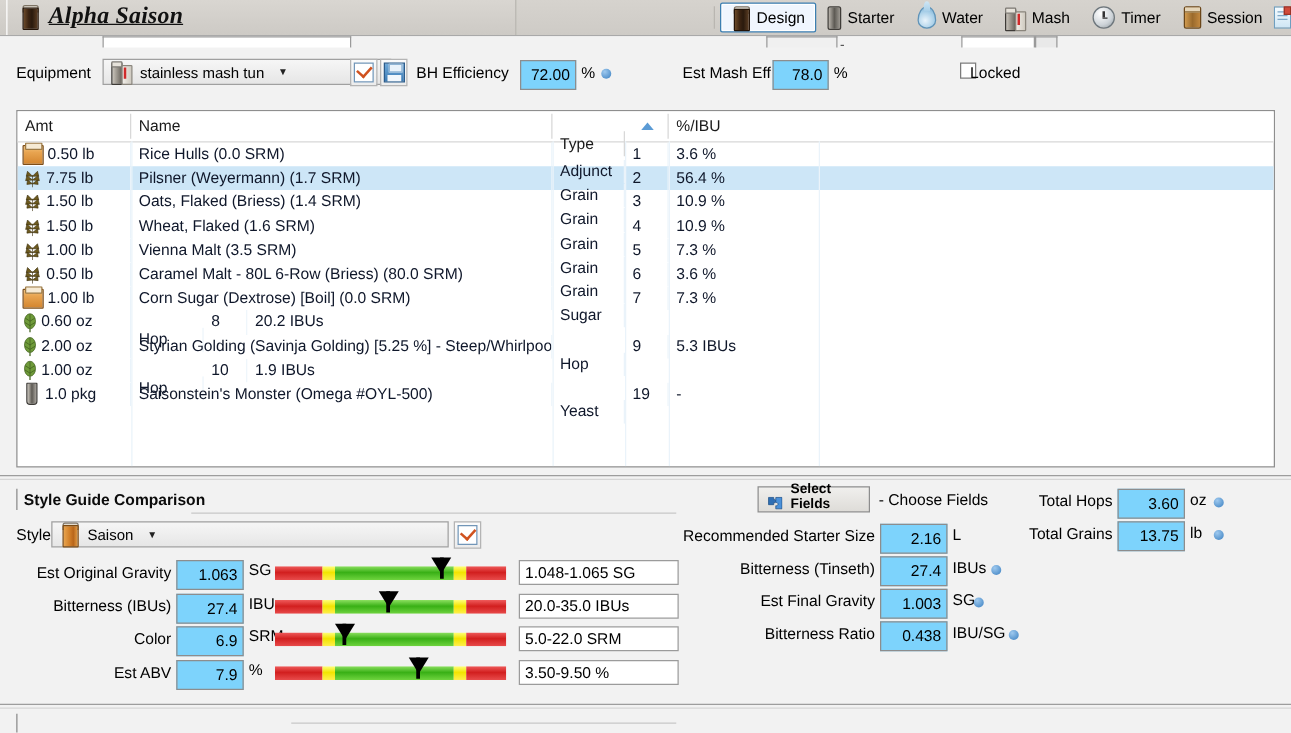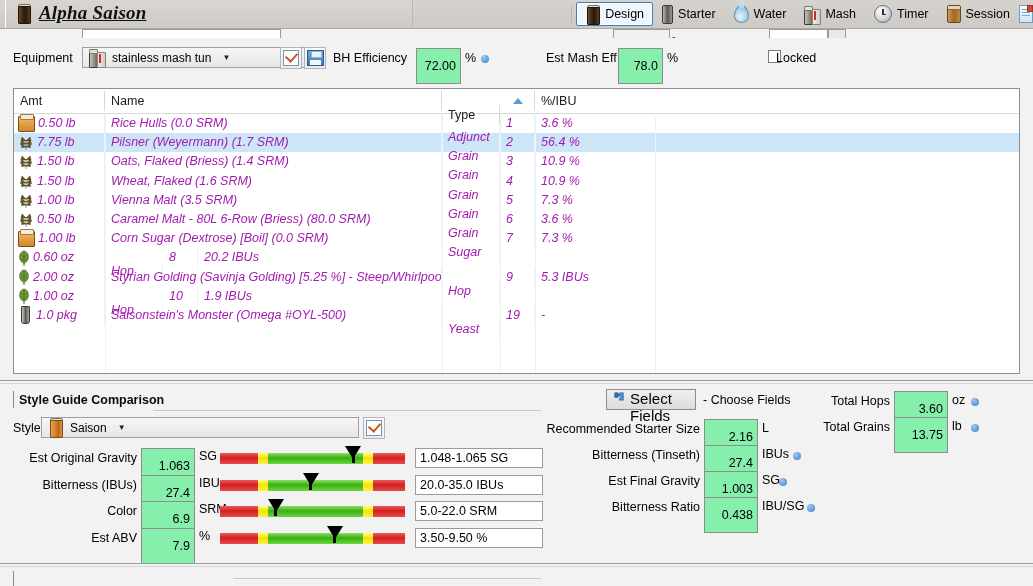--- a/index.html
+++ b/index.html
@@ -95,35 +95,35 @@
   }
   .ic-checkbox{width:14px;height:14px;background:#fff;border:1px solid #7296b8;position:relative;}
   .ic-checkbox:after{
     content:"";position:absolute;left:2px;top:1px;width:9px;height:6px;
     border-left:2.5px solid #d0521f;border-bottom:2.5px solid #d0521f;transform:rotate(-48deg);
   }
   .ic-save{width:15px;height:14px;background:linear-gradient(to bottom,#6ea8d8,#3d7cb5);border:1px solid #2b5c8c;position:relative;}
   .ic-save:before{content:"";position:absolute;left:3px;top:0;width:9px;height:5px;background:#e9f2fa;border:1px solid #8fb4d4;}
   .ic-save:after{content:"";position:absolute;left:2px;bottom:0;width:11px;height:5px;background:#f2f7fc;}
   .numfield{
-    height:36px;border:1px solid #8d8d8d;background:#86efac;
+    height:24px;border:1px solid #8d8d8d;background:#7dd3fc;
     display:flex;align-items:center;justify-content:flex-end;padding:0 4px;box-sizing:border-box;font-size:12.5px;
   }
   .dot{width:8px;height:8px;border-radius:50%;background:radial-gradient(circle at 35% 30%,#9ec9ef,#3a7fc0);display:inline-block;}
   .chk-box{width:13px;height:13px;border:1px solid #7b7b7b;background:#fff;display:inline-block;box-sizing:border-box;}
 
   
   .grid{
     position:absolute;left:13px;top:88px;width:1007px;height:286px;
     background:#fff;border:1px solid #8e8e8e;box-sizing:border-box;overflow:hidden;
   }
   .grid-head{display:flex;height:24px;align-items:center;border-bottom:1px solid #d8d8d8;background:#fff;}
   .grid-head .gh{font-size:12.5px;color:#1a1a1a;padding-left:6px;box-sizing:border-box;position:relative;height:24px;line-height:24px;}
   .gh.sep:after{content:"";position:absolute;right:0;top:2px;height:20px;width:1px;background:#d8d8d8;}
-  .row{display:flex;height:19.2px;align-items:center;font-size:12.5px;color:#a21caf;font-style:italic;}
+  .row{display:flex;height:19.2px;align-items:center;font-size:12.5px;color:#0f172a;}
   .row.sel{background:#cde6f7;}
   .cell{padding-left:6px;box-sizing:border-box;height:19.2px;line-height:19.2px;overflow:hidden;white-space:nowrap;position:relative;}
   .cell.sep:after{content:"";position:absolute;right:0;top:0;height:19.2px;width:1px;background:#eaf3fa;}
   .c-amt{width:91px;display:flex;align-items:center;gap:3px;padding-left:4px;}
   .c-name{width:337px;}
   .c-type{width:58px;margin-top:28px;}
   .c-num{width:35px;}
   .c-pct{width:120px;}
   .vline{position:absolute;top:24px;width:1px;background:#eaf3fa;}
 
@@ -158,21 +158,21 @@
 
   .range{
     position:absolute;height:20px;border:1px solid #9b9b9b;background:#fff;
     display:flex;align-items:center;padding-left:4px;box-sizing:border-box;font-size:12.5px;
   }
 
   
   .btn-select{
     position:absolute;height:21px;border:1px solid #8d8d8d;
     background:linear-gradient(to bottom,#f0efed,#dedcd8);
-    display:flex;align-items:flex-start;gap:6px;padding:0 7px;box-sizing:border-box;font-size:15px;
+    display:flex;align-items:flex-end;gap:6px;padding:0 7px;box-sizing:border-box;font-size:11px;font-weight:bold;
   }
   .ic-puzzle{width:15px;height:13px;position:relative;}
 </style>
 </head>
 <body>
 
 <div class="app">
 
   <div class="titlebar">
     <div class="title-tabshape"></div>

